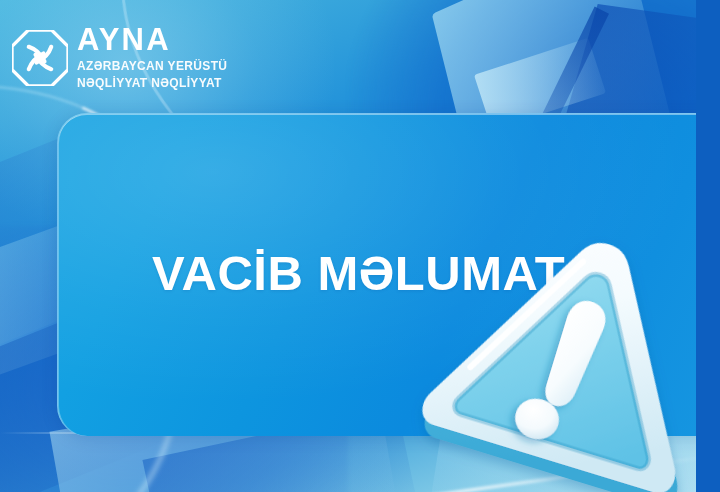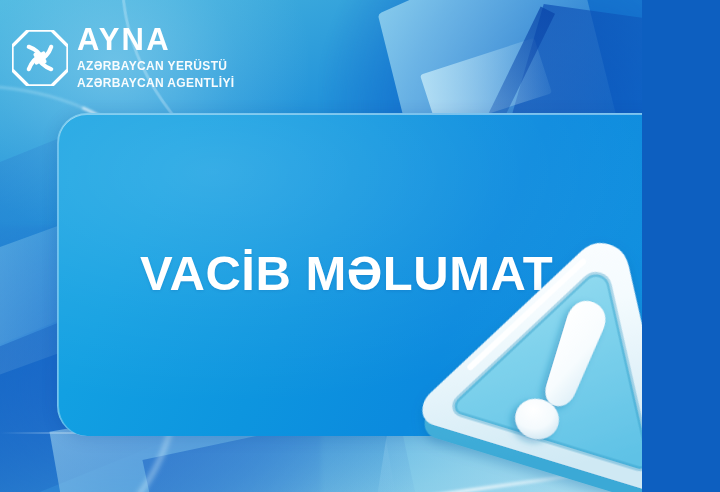--- a/index.html
+++ b/index.html
@@ -9,21 +9,21 @@
     background: #0d5fc0;
   }
   body {
     font-family: "Liberation Sans", sans-serif;
     -webkit-font-smoothing: antialiased;
   }
 
   
   .stage {
     position: relative;
-    width: 642px;
+    width: 696px;
     height: 492px;
     overflow: hidden;
     background: #0f766e;
     user-select: none;
   }
 
   
   .bg-layer {
     position: absolute;
     inset: 0;
@@ -303,21 +303,21 @@
     background: radial-gradient(ellipse at 22% 18%,
         rgba(255,255,255,0.16) 0%,
         rgba(255,255,255,0.05) 38%,
         rgba(255,255,255,0) 62%);
     pointer-events: none;
   }
 
   
   .headline {
     position: absolute;
-    left: 140px;
+    left: 152px;
     top: 249px;
     color: #ffffff;
     font-size: 49px;
     font-weight: 700;
     letter-spacing: 0.5px;
     line-height: 1;
     white-space: nowrap;
     font-family: "Liberation Sans", sans-serif;
     text-shadow: 0 1px 3px rgba(10,70,150,0.18);
     z-index: 7;
@@ -382,21 +382,21 @@
           <path d="M70 30 C66 42, 56 52, 44 58"></path>
           <path d="M70 70 C58 66, 48 56, 42 44"></path>
           <path d="M30 70 C34 58, 44 48, 56 42"></path>
         </g>
       </svg>
     </span>
     <span class="logo-text">
       <span class="logo-title">AYNA</span>
       <span class="logo-sub">
         <span>AZƏRBAYCAN YERÜSTÜ</span><br>
-        <span>AZƏRBAYCAN AGENTLİYİ</span>
+        <span>NƏQLİYYAT NƏQLİYYAT</span>
       </span>
     </span>
   </div>
 
   <div class="headline">VACİB MƏLUMAT</div>
 
   <div class="warn-wrap">
     <svg viewBox="0 0 310 285" aria-hidden="true">
       <defs>
         <linearGradient id="triFill" x1="0" y1="0" x2="0.85" y2="1">

